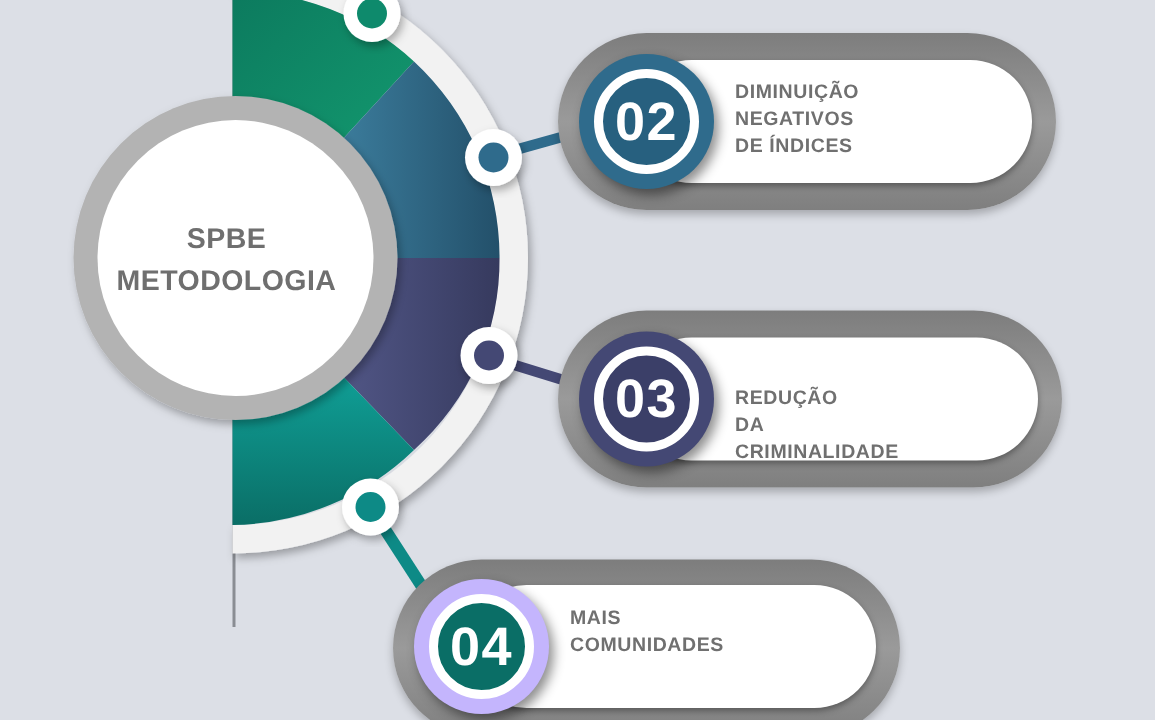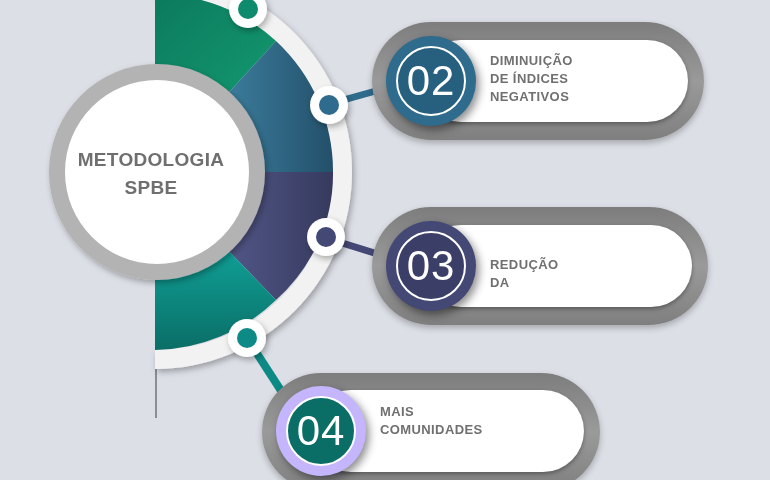--- a/index.html
+++ b/index.html
@@ -38,23 +38,23 @@
     position: absolute;
     text-align: left; color: #707070; font-weight: bold;
     font-size: 13px; line-height: 18px; letter-spacing: 0.4px;
   }
   .badge {
     position: absolute; border-radius: 50%;
     box-shadow: 3px 4px 8px rgba(0,0,0,0.45);
   }
   .badge-ring {
     position: absolute; border-radius: 50%;
-    border: 2px solid #ffffff; box-sizing: border-box;
+    border: 6px solid #ffffff; box-sizing: border-box;
     display: flex; align-items: center; justify-content: center;
-    color: #ffffff; font-weight: normal; font-size: 42px; letter-spacing: 1px;
+    color: #ffffff; font-weight: bold; font-size: 36px; letter-spacing: 1px;
   }
 </style>
 </head>
 <body>
 
 <div class="stage">
   <div class="vline"></div>
 
   <svg class="main" width="770" height="480" viewBox="0 0 770 480">
     <defs>
@@ -108,43 +108,44 @@
       <circle cx="326" cy="237" r="19" fill="#ffffff" filter="url(#sh)"></circle>
       <circle cx="326" cy="237" r="10" fill="#444874"></circle>
     </g>
     <g>
       <circle cx="247" cy="338" r="19" fill="#ffffff" filter="url(#sh)"></circle>
       <circle cx="247" cy="338" r="10" fill="#0d8a86"></circle>
     </g>
   </svg>
 
   <div class="center-label">
+    <div>SPBE</div>
     <div>METODOLOGIA</div>
-    <div>SPBE</div>
   </div>
 
   <div class="pill-outer" style="left:372px; top:22px; width:332px; height:118px;"></div>
   <div class="pill-inner" style="left:420px; top:40px; width:268px; height:82px;"></div>
   <div class="badge" style="left:386px; top:36px; width:90px; height:90px; background:#2f6b8c;">
     <div class="badge-ring" style="left:10px; top:10px; width:70px; height:70px; background:#27607f;">02</div>
   </div>
   <div class="pill-text" style="left:490px; top:52px; width:180px;">
     <div>DIMINUIÇÃO</div>
+    <div>NEGATIVOS</div>
     <div>DE ÍNDICES</div>
-    <div>NEGATIVOS</div>
   </div>
 
   <div class="pill-outer" style="left:372px; top:207px; width:336px; height:118px;"></div>
   <div class="pill-inner" style="left:420px; top:225px; width:272px; height:82px;"></div>
   <div class="badge" style="left:386px; top:221px; width:90px; height:90px; background:#444874;">
     <div class="badge-ring" style="left:10px; top:10px; width:70px; height:70px; background:#3b3f68;text-align:right;">03</div>
   </div>
   <div class="pill-text" style="left:490px; top:238px; width:180px;margin-top:18px;">
     <div>REDUÇÃO</div>
     <div>DA</div>
+    <div>CRIMINALIDADE</div>
   </div>
 
   <div class="pill-outer" style="left:262px; top:373px; width:338px; height:118px;"></div>
   <div class="pill-inner" style="left:310px; top:390px; width:274px; height:82px;"></div>
   <div class="badge" style="left:276px; top:386px; width:90px; height:90px; background:#c4b5fd;">
     <div class="badge-ring" style="left:10px; top:10px; width:70px; height:70px; background:#0a6e66;">04</div>
   </div>
   <div class="pill-text" style="left:380px; top:403px; width:180px;">
     <div>MAIS</div>
     <div>COMUNIDADES</div>

